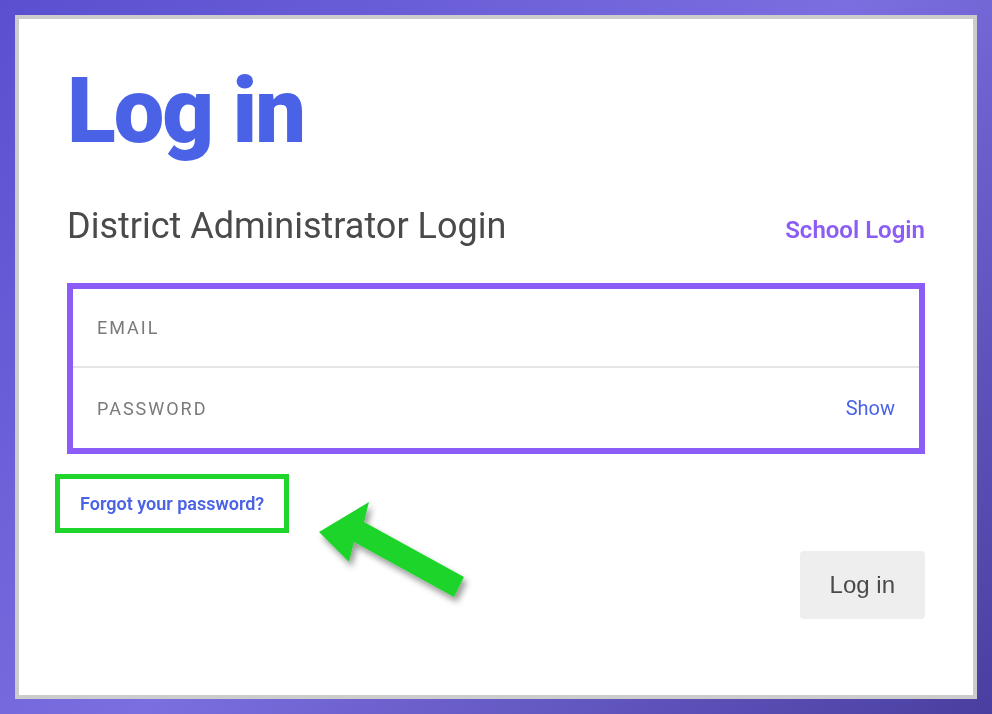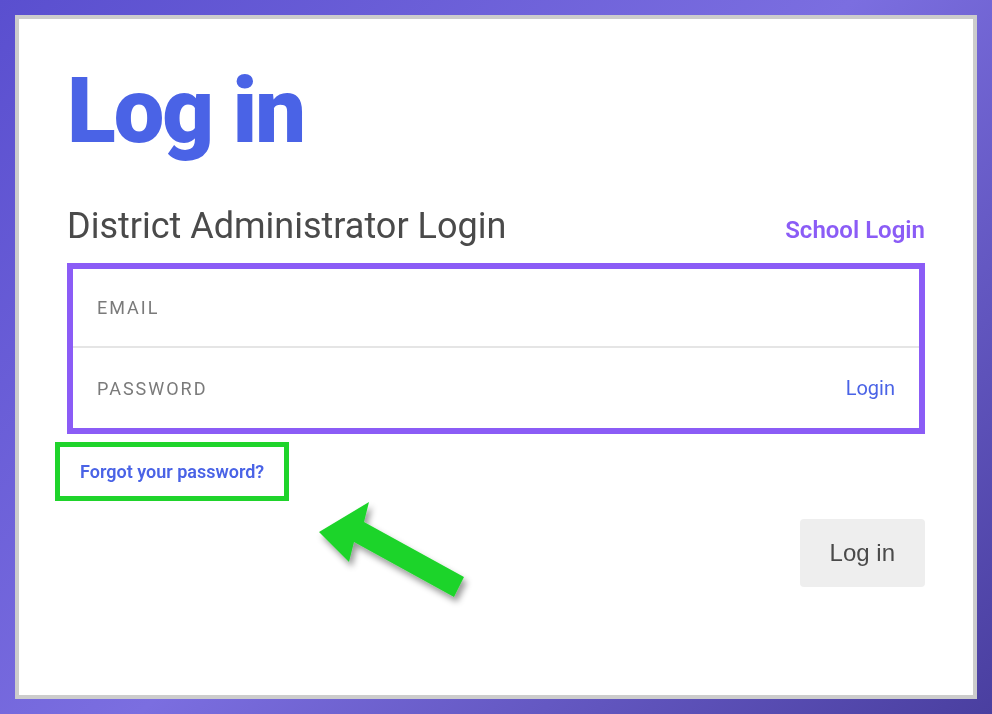--- a/index.html
+++ b/index.html
@@ -30,21 +30,21 @@
       color: #4a63e6;
       letter-spacing: -2px;
       margin-bottom: 48px;
       line-height: 1;
     }
     
     .subheader-row {
       display: flex;
       justify-content: space-between;
       align-items: baseline;
-      margin-bottom: 16px;
+      margin-bottom: 36px;
     }
     
     .subtitle {
       font-size: 36px;
       font-weight: 400;
       color: #4a4a4a;
     }
     
     .alt-login-link {
       font-size: 24px;
@@ -81,21 +81,21 @@
       font-size: 20px;
       color: #4a63e6;
       cursor: pointer;
       font-weight: 400;
     }
     
     .forgot-wrapper {
       display: inline-block;
       border: 5px solid #1fd42b;
       padding: 14px 20px;
-      margin-top: 8px;
+      margin-top: 20px;
       margin-left: -12px;
     }
     
     .forgot-link {
       font-size: 18px;
       color: #4a63e6;
       font-weight: 600;
       text-decoration: none;
       cursor: pointer;
     }
@@ -135,21 +135,21 @@
     <div class="subtitle">District Administrator Login</div>
     <a class="alt-login-link">School Login</a>
   </div>
   
   <div class="form-box">
     <div class="field">
       <span class="field-label">EMAIL</span>
     </div>
     <div class="field">
       <span class="field-label">PASSWORD</span>
-      <span class="show-link">Login</span>
+      <span class="show-link">Show</span>
     </div>
   </div>
   
   <div class="forgot-wrapper">
     <a class="forgot-link">Forgot your password?</a>
   </div>
   
   <div class="submit-row">
     <button class="submit-btn">Log in</button>
   </div>

